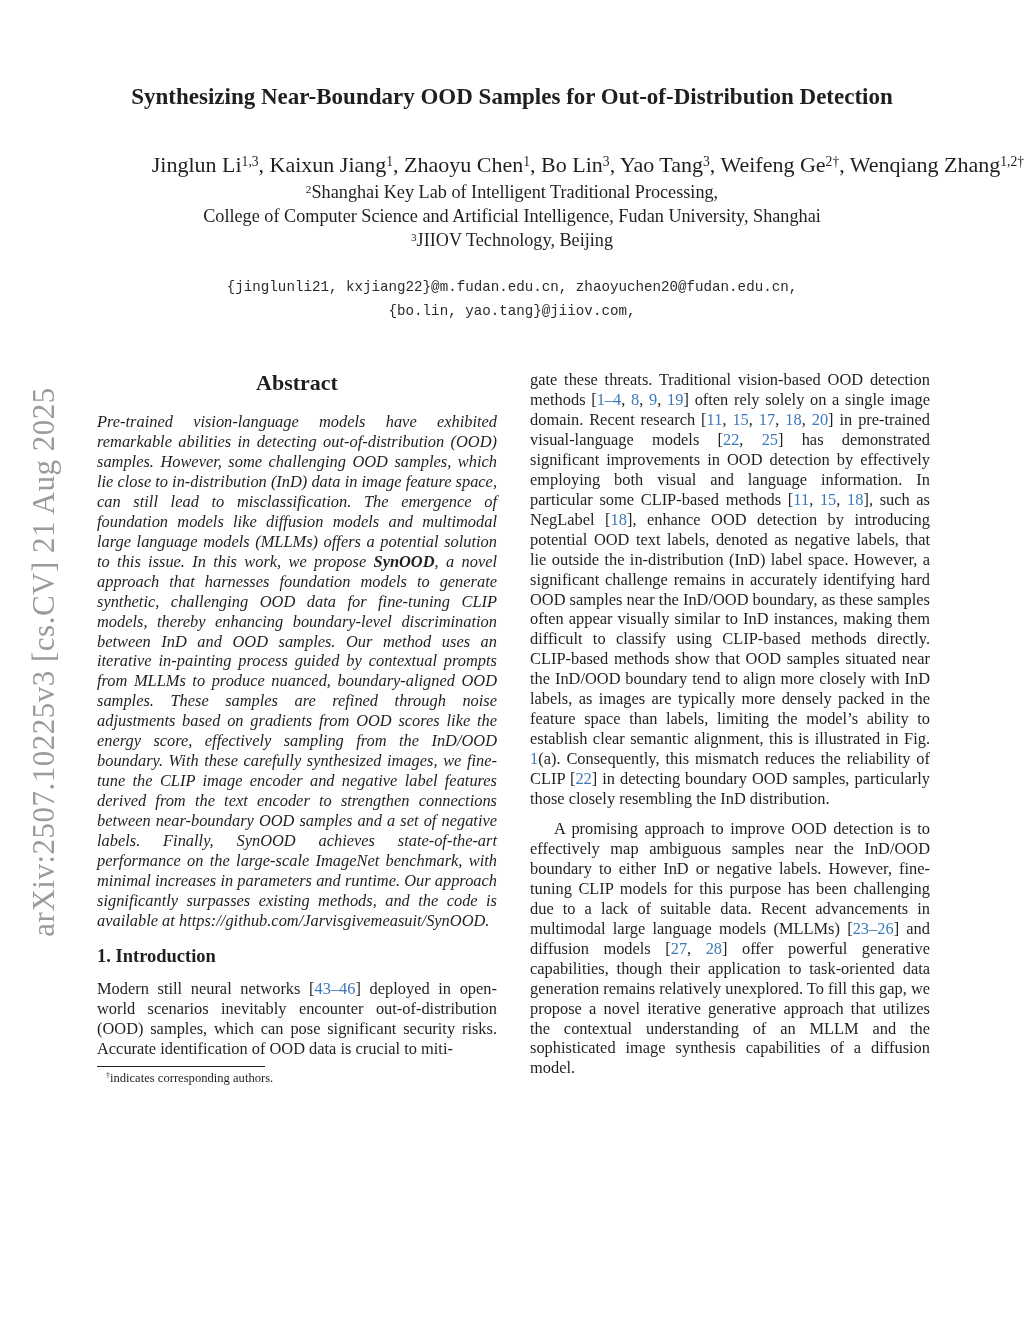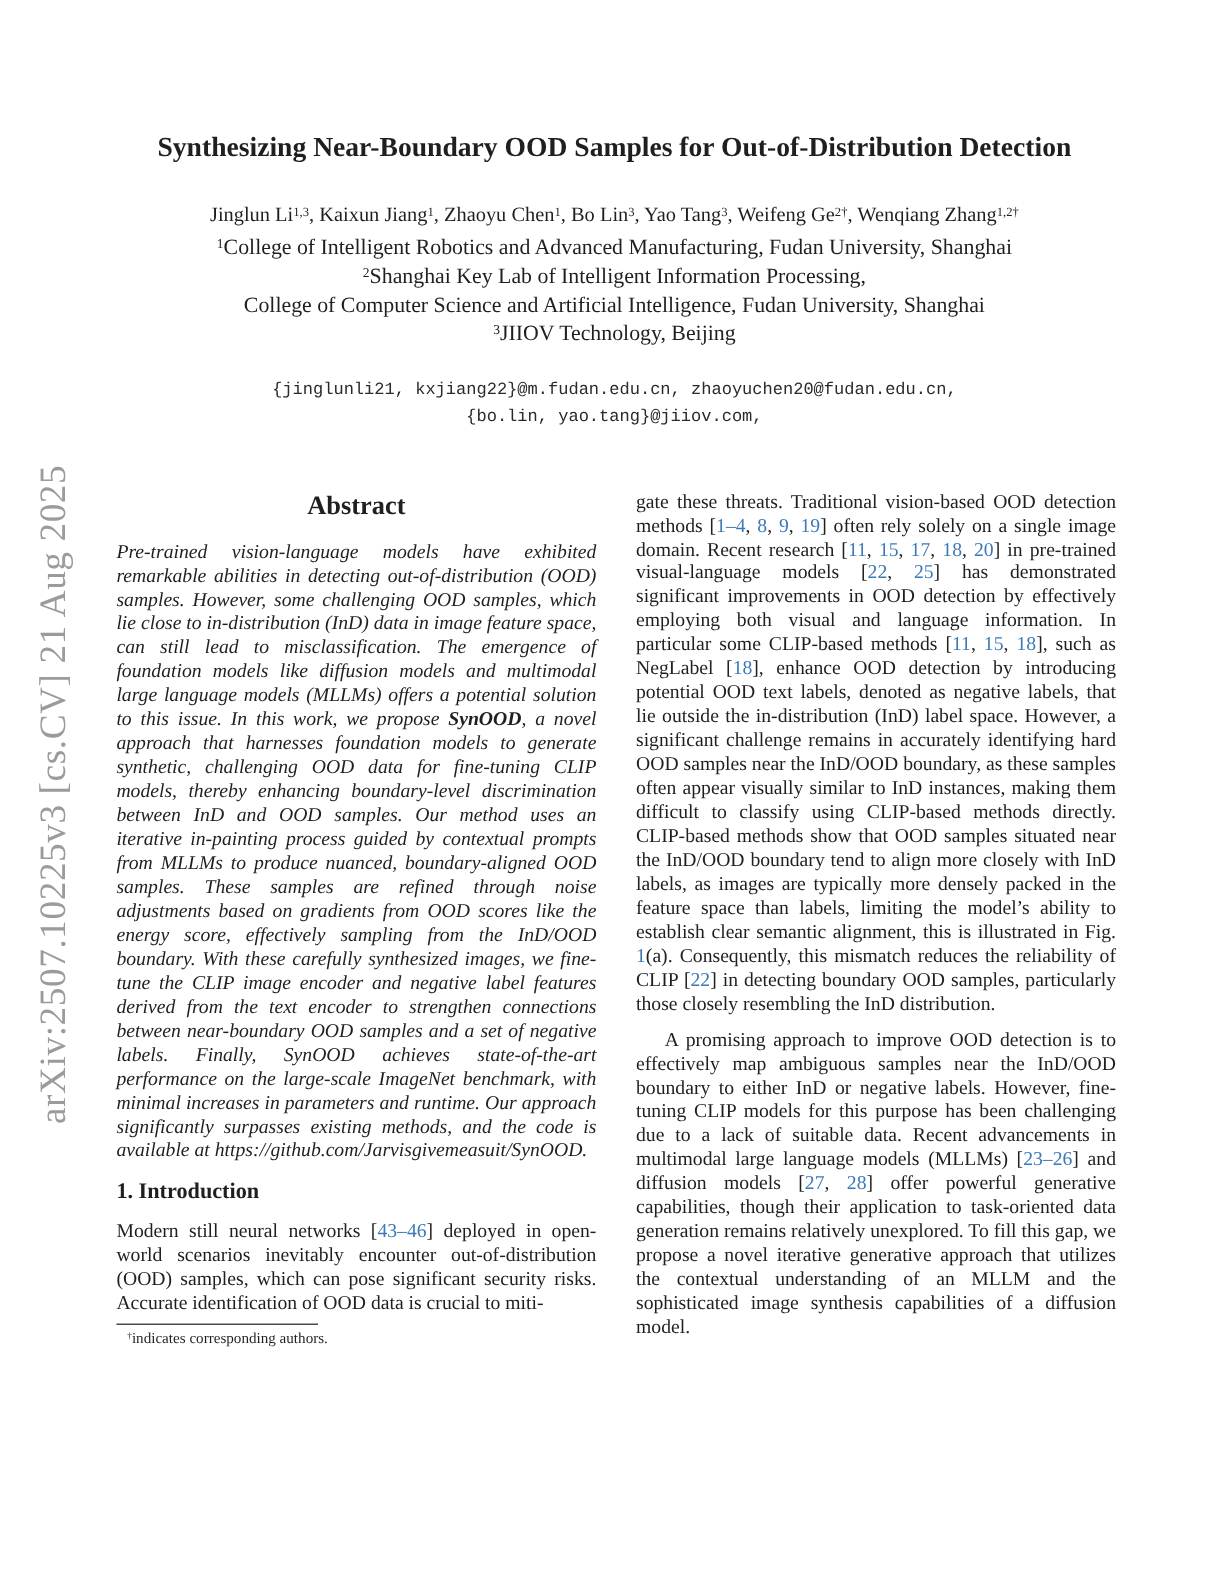--- a/index.html
+++ b/index.html
@@ -29,33 +29,34 @@
     top: 662px;
     left: 44px;
     transform: translate(-50%, -50%) rotate(-90deg);
     transform-origin: center center;
     white-space: nowrap;
     font-size: 31px;
     color: var(--watermark);
     letter-spacing: 0.5px;
   }
   .header {
-    padding-top: 110px;
+    padding-top: 84px;
     text-align: center;
   }
   .title {
     margin: 0;
     font-size: 23px;
     font-weight: bold;
     line-height: 1.15;
   }
   .authors {
-    margin-top: 31px;
-    font-size: 17px;
+    margin-top: 43px;
+    font-size: 22px;
     line-height: 23px;
+    text-align: right;
   }
   .affils {
     margin-top: 5px;
     font-size: 18.2px;
     line-height: 23.6px;
   }
   .emails {
     margin-top: 24px;
     font-family: "Liberation Mono", "DejaVu Sans Mono", monospace;
     font-size: 14.2px;
@@ -125,22 +126,21 @@
 <div class="page">
 
   <div class="watermark">arXiv:2507.10225v3  [cs.CV]  21 Aug 2025</div>
 
   <div class="header">
     <h1 class="title">Synthesizing Near-Boundary OOD Samples for Out-of-Distribution Detection</h1>
 
     <div class="authors"><span>Jinglun Li</span><span class="sup">1,3</span><span>, Kaixun Jiang</span><span class="sup">1</span><span>, Zhaoyu Chen</span><span class="sup">1</span><span>, Bo Lin</span><span class="sup">3</span><span>, Yao Tang</span><span class="sup">3</span><span>, Weifeng Ge</span><span class="sup">2†</span><span>, Wenqiang Zhang</span><span class="sup">1,2†</span></div>
 
     <div class="affils">
-      <div><span class="sup">1</span><span>College of Intelligent Robotics and Advanced Manufacturing, Fudan University, Shanghai</span></div>
-      <div><span class="sup">2</span><span>Shanghai Key Lab of Intelligent Information Processing,</span></div>
+      <div><span class="sup">2</span><span>Shanghai Key Lab of Intelligent Traditional Processing,</span></div>
       <div><span>College of Computer Science and Artificial Intelligence, Fudan University, Shanghai</span></div>
       <div><span class="sup">3</span><span>JIIOV Technology, Beijing</span></div>
     </div>
 
     <div class="emails">
       <div>{jinglunli21, kxjiang22}@m.fudan.edu.cn, zhaoyuchen20@fudan.edu.cn,</div>
       <div>{bo.lin, yao.tang}@jiiov.com,</div>
     </div>
   </div>
 

